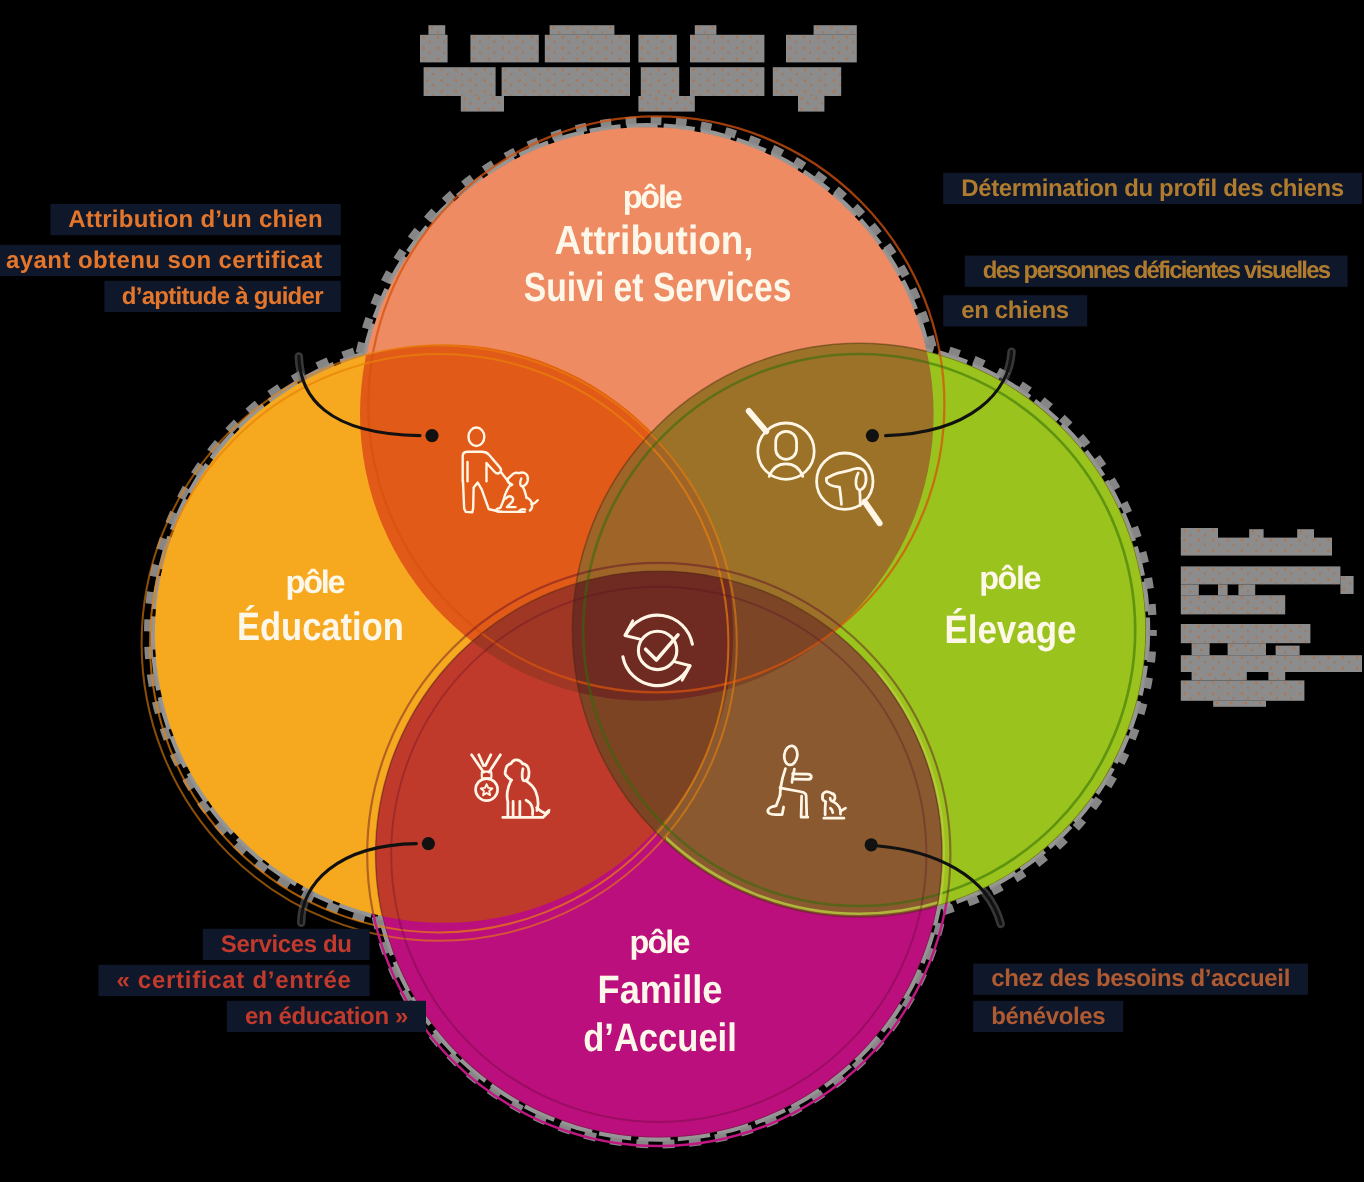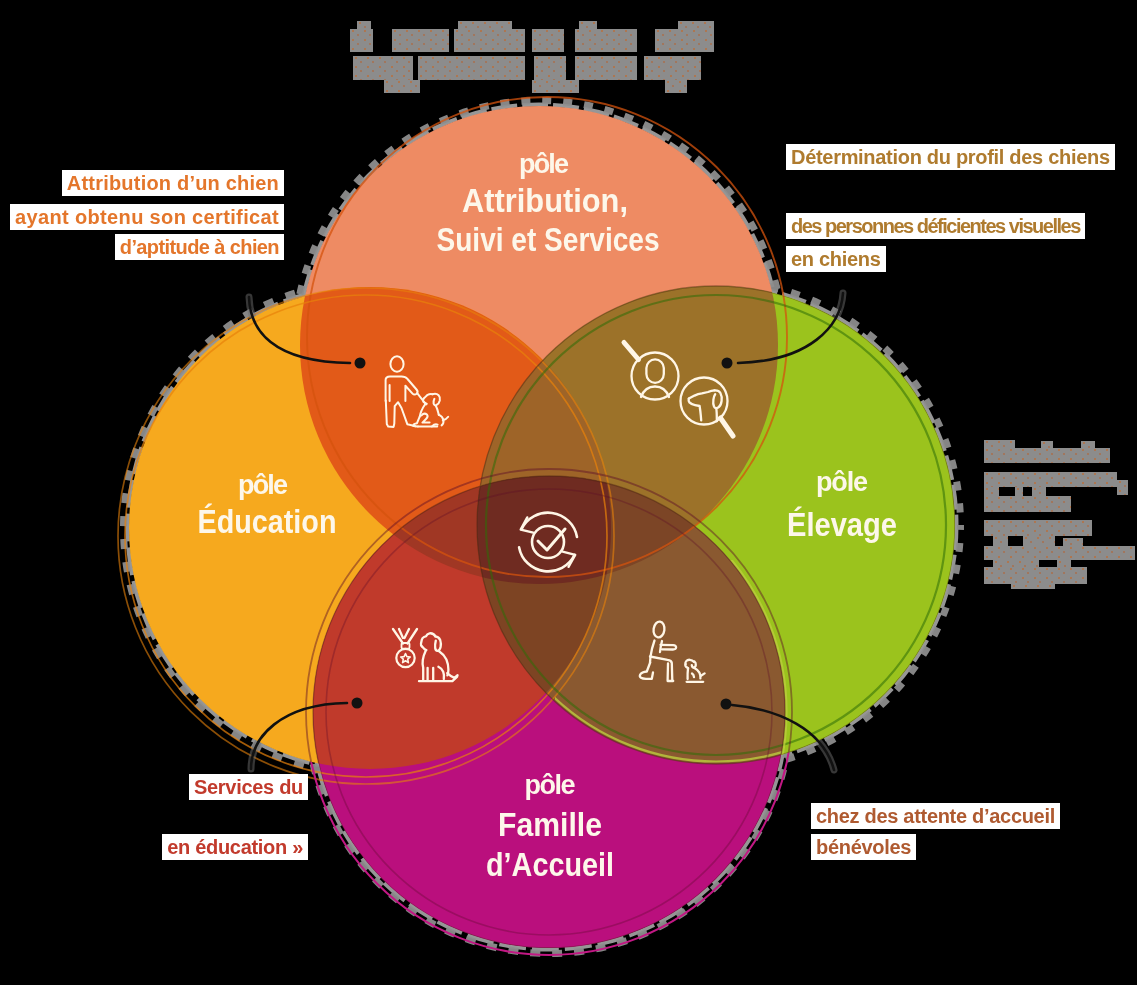--- a/index.html
+++ b/index.html
@@ -1,17 +1,17 @@
 <!DOCTYPE html>
 <html><head><meta charset="utf-8"><style>
 html,body{margin:0;padding:0;background:#000;}
 #wrap{position:relative;width:1137px;height:985px;overflow:hidden;font-family:"Liberation Sans",sans-serif;}
 #wrap svg{position:absolute;left:0;top:0}
 .ln{position:absolute;font-weight:bold;font-size:20px;white-space:nowrap;letter-spacing:-0.3px;}
-.ln span{background:#ffffff;padding:2px 5px;}
+.ln span{background:#0f172a;padding:2px 15px;}
 .strip{position:absolute;background-color:#8c8c8c;background-image:radial-gradient(circle at 3px 2px, rgba(195,104,42,.6) .9px, rgba(195,104,42,0) 1.3px),radial-gradient(circle at 8px 6px, rgba(186,92,36,.45) .8px, rgba(186,92,36,0) 1.2px);background-size:12px 9px;}
 </style></head><body>
 <div id="wrap">
 <svg width="1137" height="985" viewBox="0 0 1137 985">
 <defs>
 <clipPath id="cS">
           <circle cx="539" cy="345" r="239"></circle>
         </clipPath>
 <clipPath id="cY">
           <circle cx="370" cy="528" r="241"></circle>
@@ -270,21 +270,22 @@
 <div class="strip" style="left:1023px;top:536px;width:32px;height:10px"></div>
 <div class="strip" style="left:1063px;top:538px;width:20px;height:8px"></div>
 <div class="strip" style="left:984px;top:546px;width:151px;height:14px"></div>
 <div class="strip" style="left:993px;top:560px;width:46px;height:7px"></div>
 <div class="strip" style="left:1057px;top:560px;width:14px;height:7px"></div>
 <div class="strip" style="left:984px;top:567px;width:103px;height:17px"></div>
 <div class="strip" style="left:1011px;top:584px;width:44px;height:5px"></div>
 
 <div class="ln" style="right:853px;top:172px;color:#E4762B;letter-spacing:.2px"><span>Attribution d’un chien</span></div>
 <div class="ln" style="right:853px;top:206px;color:#E4762B;letter-spacing:.35px"><span>ayant obtenu son certificat</span></div>
-<div class="ln" style="right:853px;top:236px;color:#E4762B;letter-spacing:-.6px"><span>d’aptitude à chien</span></div>
+<div class="ln" style="right:853px;top:236px;color:#E4762B;letter-spacing:-.6px"><span>d’aptitude à guider</span></div>
 <div class="ln" style="left:786px;top:146px;color:#AF7B2E"><span>Détermination du profil des chiens</span></div>
-<div class="ln" style="left:786px;top:215px;color:#AF7B2E;letter-spacing:-1.5px"><span>des personnes déficientes visuelles</span></div>
+<div class="ln" style="left:804px;top:215px;color:#AF7B2E;letter-spacing:-1.5px"><span>des personnes déficientes visuelles</span></div>
 <div class="ln" style="left:786px;top:248px;color:#AF7B2E"><span>en chiens</span></div>
 <div class="ln" style="right:829px;top:776px;color:#C23A2C"><span>Services du</span></div>
-<div class="ln" style="right:829px;top:836px;color:#C23A2C"><span>en éducation »</span></div>
-<div class="ln" style="left:811px;top:805px;color:#AF5A30"><span>chez des attente d’accueil</span></div>
+<div class="ln" style="right:829px;top:806px;color:#C23A2C;letter-spacing:.6px"><span>« certificat d’entrée</span></div>
+<div class="ln" style="right:782px;top:836px;color:#C23A2C"><span>en éducation »</span></div>
+<div class="ln" style="left:811px;top:805px;color:#AF5A30"><span>chez des besoins d’accueil</span></div>
 <div class="ln" style="left:811px;top:836px;color:#AF5A30"><span>bénévoles</span></div>
 </div>
 
 </body></html>

